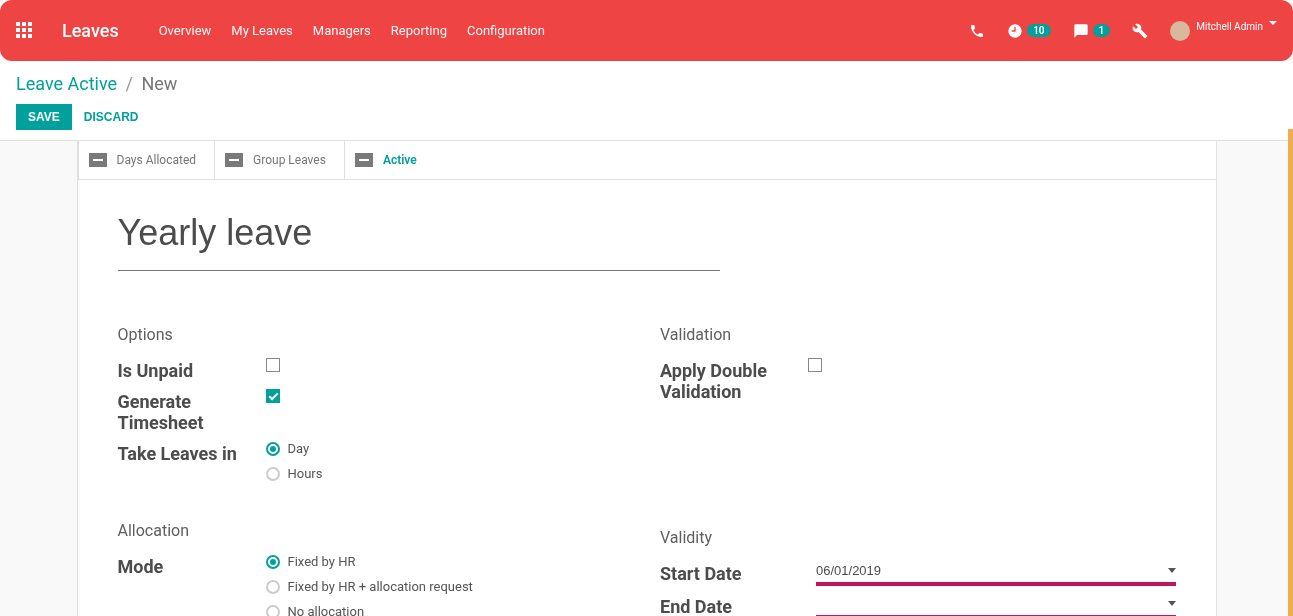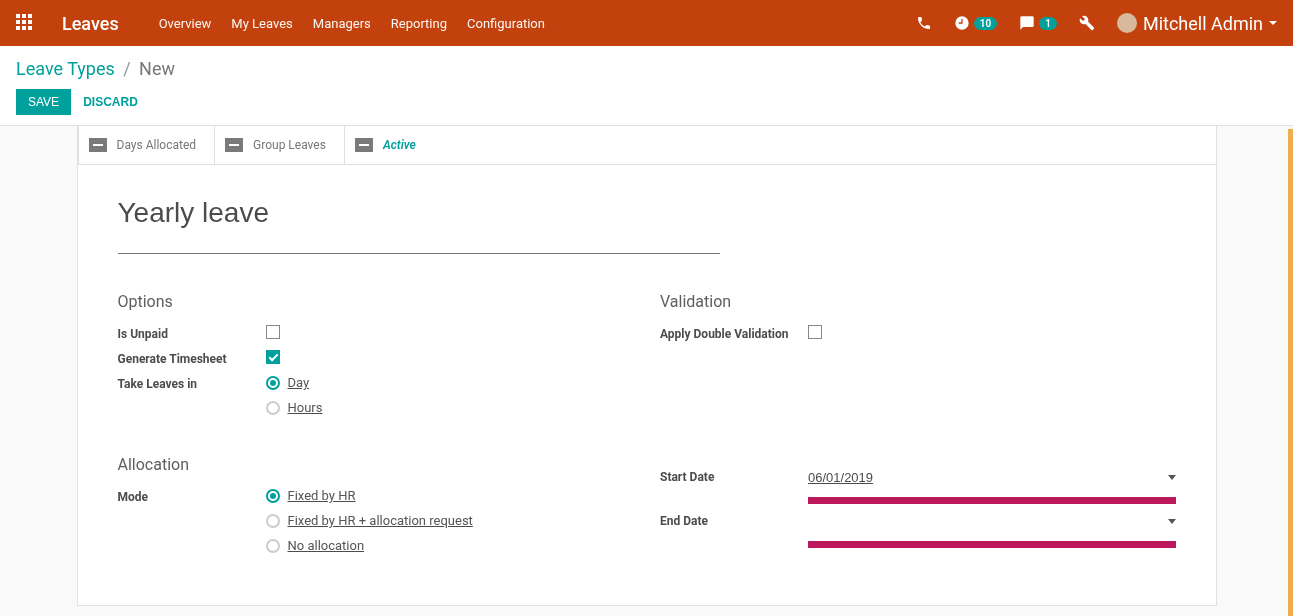--- a/index.html
+++ b/index.html
@@ -1,69 +1,69 @@
 <!DOCTYPE html>
 <html><head>
 <meta charset="utf-8">
 <style>
   * { box-sizing: border-box; margin: 0; padding: 0; }
   body { font-family: -apple-system, BlinkMacSystemFont, "Segoe UI", Roboto, sans-serif; font-size: 13px; color: #4c4c4c; background: #f9f9f9; width: 1293px; height: 616px; overflow: hidden; }
 
-  .navbar { background: #c2410c; height: 46px; display: flex; align-items: center; padding: 0 16px; color: #fff; }
+  .navbar { background: #ef4444; height: 61px; display: flex; align-items: center; padding: 0 16px; color: #fff; border-radius: 12px; }
   .apps-icon { width: 18px; height: 18px; margin-right: 28px; display: grid; grid-template-columns: repeat(3,4px); grid-template-rows: repeat(3,4px); gap: 2px; }
   .apps-icon span { background: #fff; width: 4px; height: 4px; }
   .brand { font-size: 18px; font-weight: 500; margin-right: 40px; }
   .nav-links { display: flex; gap: 20px; font-size: 13px; }
   .nav-link { color: #fff; opacity: .95; cursor: pointer; }
   .nav-right { margin-left: auto; display: flex; align-items: center; gap: 22px; }
   .systray-icon { width: 16px; height: 16px; fill: #fff; cursor: pointer; }
   .systray-group { display: flex; align-items: center; gap: 4px; cursor: pointer; position: relative; }
   .badge { background: #00a09d; color: #fff; font-size: 10px; font-weight: 600; padding: 1px 6px; border-radius: 8px; }
-  .user { display: flex; align-items: center; gap: 6px; cursor: pointer; font-size: 18px; }
+  .user { display: flex; align-items: flex-start; gap: 6px; cursor: pointer; font-size: 10px; }
   .avatar { width: 20px; height: 20px; border-radius: 50%; background: #d8b99c; display:inline-block; }
   .caret-down { width:0;height:0;border-left:4px solid transparent;border-right:4px solid transparent;border-top:4px solid #fff; }
 
   .control-panel { background: #fff; border-bottom: 1px solid #e0e0e0; padding: 12px 16px 10px; }
   .breadcrumb { font-size: 18px; margin-bottom: 10px; }
   .bc-link { color: #00a09d; cursor: pointer; }
   .bc-sep { color: #999; margin: 0 4px; }
   .bc-current { color: #777; }
   .cp-buttons { display: flex; gap: 12px; align-items: center; }
-  .btn-primary { background: #00a09d; color: #fff; border: none; padding: 6px 12px; font-weight: 400; font-size: 12px; cursor: pointer; }
+  .btn-primary { background: #00a09d; color: #fff; border: none; padding: 6px 12px; font-weight: 700; font-size: 12px; cursor: pointer; }
   .btn-link { color: #00a09d; background: none; border: none; font-weight: 700; font-size: 12px; cursor: pointer; }
 
   .form-wrap { padding: 0 60px; }
   .form-sheet { background: #fff; border: 1px solid #e0e0e0; border-top: none; max-width: 1140px; margin: 0 auto; min-height: 480px; position: relative; }
   .button-box { display: flex; border-bottom: 1px solid #e0e0e0; }
   .stat-btn { border-left: 1px solid #e0e0e0; padding: 6px 18px 6px 10px; display: flex; align-items: center; gap: 10px; cursor: pointer; min-width: 120px; height: 38px; }
-  .stat-btn:last-child { border-right: none; font-style: italic; }
+  .stat-btn:last-child { border-right: none; }
   .stat-icon { width: 18px; height: 14px; background: #7a7a7a; display: inline-block; position: relative; }
   .stat-icon::after{ content:""; position:absolute; left:4px; top:6px; width:10px; height:2px; background:#fff;}
   .stat-text { font-size: 12px; color: #777; }
   .stat-active { color: #00a09d; font-weight: 600; }
 
   .form-body { padding: 28px 40px 30px; }
-  .title-input { width: 602px; border: none; border-bottom: 1px solid #777; font-size: 28px; color: #4c4c4c; padding: 4px 0 24px; margin-bottom: 38px; outline: none; }
+  .title-input { width: 602px; border: none; border-bottom: 1px solid #777; font-size: 36px; color: #4c4c4c; padding: 4px 0 16px; margin-bottom: 54px; outline: none; }
   .cols { display: flex; gap: 27px; }
   .col { flex: 1; }
   .group-title { font-size: 16px; color: #5f5f5f; margin-bottom: 14px; }
   .field-row { display: flex; align-items: flex-start; margin-bottom: 8px; }
-  .field-label { width: 148px; font-size: 12px; font-weight: 700; color: #4c4c4c; padding-top: 2px; }
-  .field-widget { flex: 1; text-decoration: underline; }
+  .field-label { width: 148px; font-size: 18px; font-weight: 700; color: #4c4c4c; padding-top: 2px; }
+  .field-widget { flex: 1; }
   .checkbox { width: 14px; height: 14px; border: 1px solid #888; display: inline-block; cursor: pointer; position: relative; }
   .checkbox.checked { background: #00a09d; border-color: #00a09d; }
   .checkbox.checked::after { content: ""; position: absolute; left: 4px; top: 1px; width: 3px; height: 7px; border: solid #fff; border-width: 0 2px 2px 0; transform: rotate(45deg); }
   .radio-group { display: flex; flex-direction: column; gap: 10px; }
   .radio-opt { display: flex; align-items: center; gap: 8px; cursor: pointer; font-size: 13px; color: #555; }
   .radio { width: 14px; height: 14px; border-radius: 50%; border: 2px solid #ccc; display: inline-block; position: relative; }
   .radio.selected { border-color: #00a09d; }
   .radio.selected::after { content:""; position:absolute; left:2px; top:2px; width:6px; height:6px; background:#00a09d; border-radius:50%; }
   .spacer { height: 32px; }
 
-  .date-field { display:flex; align-items:center; border-bottom:7px solid #be185d; padding-bottom:10px; }
+  .date-field { display:flex; align-items:center; border-bottom:4px solid #be185d; padding-bottom:2px;margin-left:8px; }
   .date-input { border:none; outline:none; font-size:13px; flex:1; color:#4c4c4c; padding:2px 0; }
   .dropdown-caret { width:0;height:0;border-left:4px solid transparent;border-right:4px solid transparent;border-top:5px solid #555; margin-left:4px; cursor:pointer; }
 
   .edit-stripe { position: fixed; right: 0; top: 129px; width: 5px; height: 487px; background: #f0ad4e; }
 </style>
 </head>
 <body>
 
 <div class="navbar">
   <div class="apps-icon">
@@ -107,21 +107,21 @@
     <div class="user">
       <span class="avatar"></span>
       <span>Mitchell Admin</span>
       <span class="caret-down"></span>
     </div>
   </div>
 </div>
 
 <div class="control-panel">
   <div class="breadcrumb">
-    <span class="bc-link">Leave Types</span>
+    <span class="bc-link">Leave Active</span>
     <span class="bc-sep">/</span>
     <span class="bc-current">New</span>
   </div>
   <div class="cp-buttons">
     <button class="btn-primary">SAVE</button>
     <button class="btn-link">DISCARD</button>
   </div>
 </div>
 
 <div class="form-wrap">
@@ -193,20 +193,21 @@
 
         <div class="col">
           <div class="group-title">Validation</div>
           <div class="field-row">
             <div class="field-label">Apply Double Validation</div>
             <div class="field-widget"><span class="checkbox"></span></div>
           </div>
 
           <div style="height:118px;"></div>
 
+          <div class="group-title">Validity</div>
           <div class="field-row">
             <div class="field-label">Start Date</div>
             <div class="field-widget date-field">
               <input class="date-input" value="06/01/2019" style="">
               <span class="dropdown-caret"></span>
             </div>
           </div>
           <div class="field-row">
             <div class="field-label">End Date</div>
             <div class="field-widget date-field">

